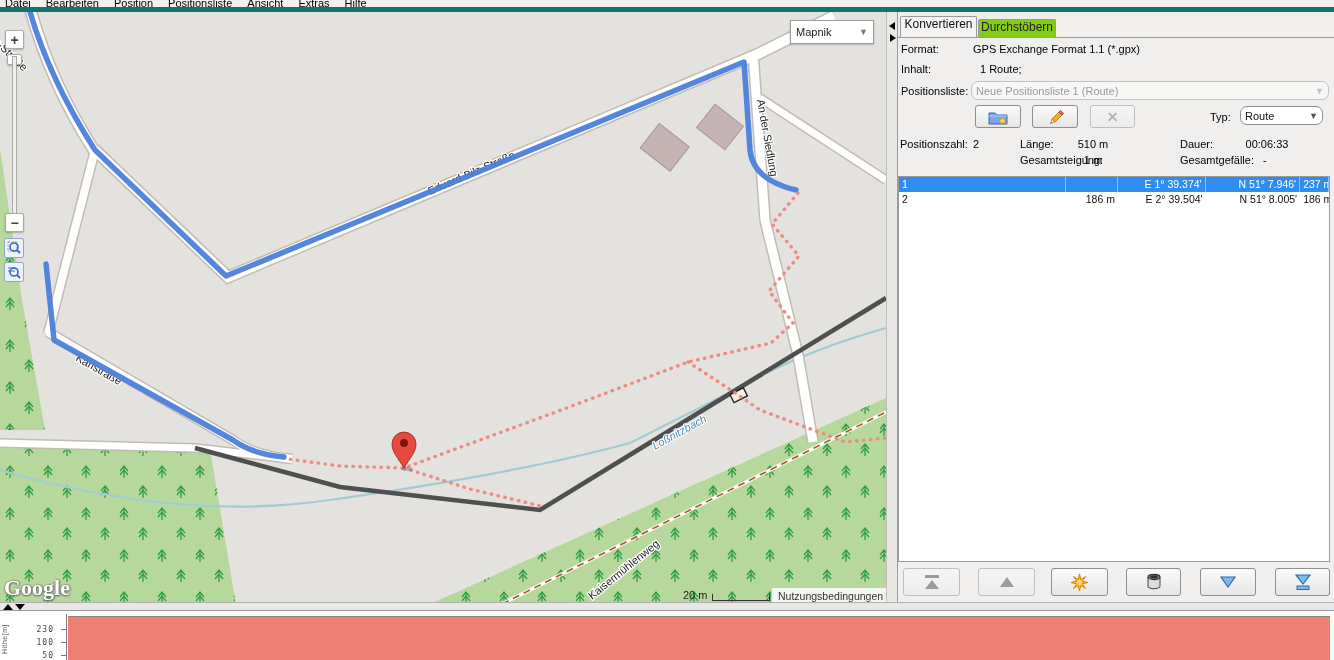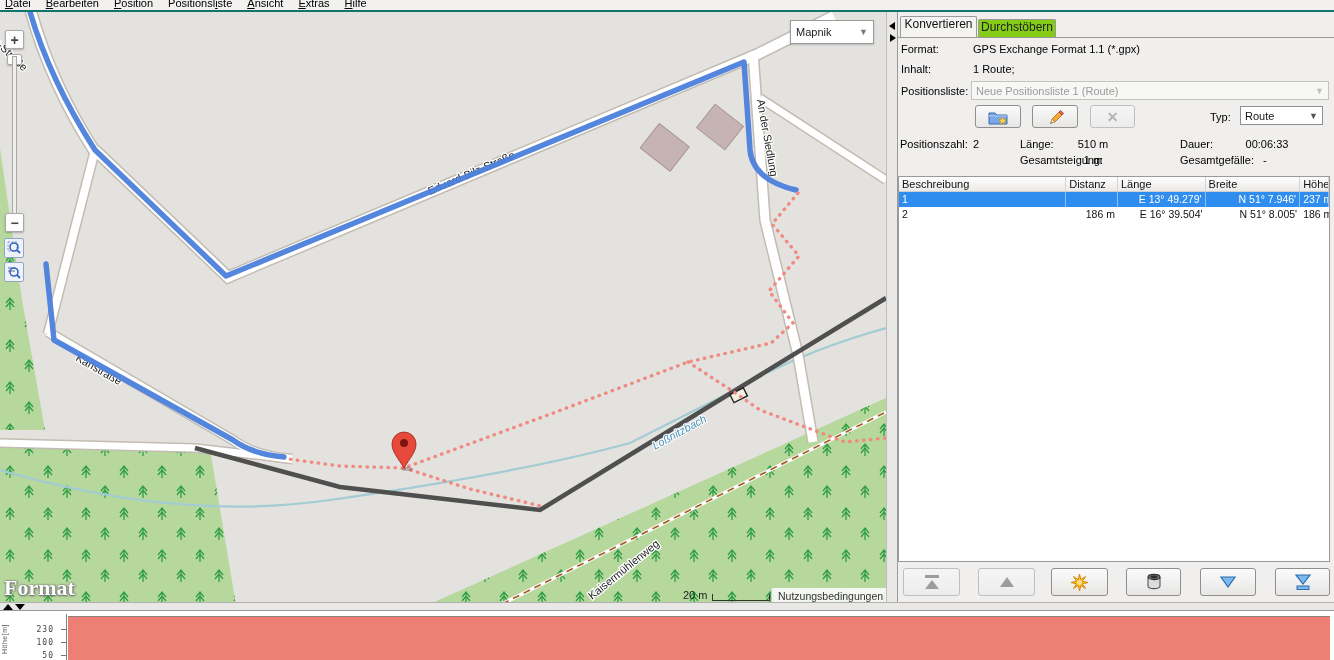--- a/index.html
+++ b/index.html
@@ -1,20 +1,20 @@
 <!DOCTYPE html>
 <html><head>
 <meta charset="utf-8">
 <style>
   *{margin:0;padding:0;box-sizing:border-box}
   html,body{width:1334px;height:660px;overflow:hidden}
   body{font-family:"Liberation Sans",sans-serif;background:#ececec;position:relative;font-size:11px;color:#111}
 
   
-  #menubar{position:absolute;left:0;top:0;width:1334px;height:12px;background:#f2f1f0;border-bottom:2px solid #0f766e;overflow:hidden;display:flex;gap:15px;padding-left:5px}
+  #menubar{position:absolute;left:0;top:0;width:1334px;height:12px;background:#f2f1f0;border-bottom:5px solid #0f766e;overflow:hidden;display:flex;gap:15px;padding-left:5px}
   #menubar .mitem{font-size:11px;line-height:15px;margin-top:-4px;white-space:nowrap;color:#000}
   #menubar .k{text-decoration:underline}
 
   
   #map{position:absolute;left:0;top:12px;width:886px;height:590px;background:#e4e2df;overflow:hidden}
   #map svg{display:block}
   .mapctl{position:absolute;background:#fdfdfd;border:1px solid #a9a9a9;border-radius:2px;box-shadow:0 1px 2px rgba(0,0,0,.25);display:flex;align-items:center;justify-content:center;font-weight:bold;color:#444}
   #layerbox{position:absolute;left:790px;top:8px;width:84px;height:19px;background:#fff;border:1px solid #9b9b9b;display:flex;align-items:center;padding:11px 5px;justify-content:space-between;font-size:11px;color:#222;box-shadow:0 1px 2px rgba(0,0,0,.2)}
   #layerbox .chev{color:#777;font-size:9px}
   #slidertrack{position:absolute;left:12px;top:44px;width:5px;height:158px;background:#f0efee;border:1px solid #a9a9a9}
@@ -34,21 +34,21 @@
 
   
   #rightpanel{position:absolute;left:898px;top:12px;width:436px;height:590px;background:#f0efee}
   .tab{position:absolute;display:flex;justify-content:center;font-size:12px;border:1px solid #9a9a9a;border-bottom:none;border-radius:2px 2px 0 0}
   #tab0{left:2px;top:4px;width:77px;height:21px;background:#f4f3f2;z-index:2}
   #tab1{left:80px;top:7px;width:78px;height:18px;background:#84cc16;color:#222}
   #tabline{position:absolute;left:0;top:25px;width:436px;height:0;border-top:1px solid #9a9a9a}
   .lbl{position:absolute;white-space:nowrap;color:#000}
   .val{position:absolute;white-space:nowrap;color:#000}
   .rval{position:absolute;white-space:nowrap;text-align:center;color:#000}
-  .combo{position:absolute;height:19px;background:#fff;border:1px solid #8f8f8f;border-radius:0;display:flex;align-items:center;justify-content:space-between;padding:0 4px;font-size:11px}
+  .combo{position:absolute;height:19px;background:#fff;border:1px solid #8f8f8f;border-radius:7px;display:flex;align-items:center;justify-content:space-between;padding:0 4px;font-size:11px}
   .combo .chev{color:#555;font-size:9px}
   .combo.disabled{background:#f7f7f6;border-color:#c3c3c3;color:#9b9b9b}
   .combo.disabled .chev{color:#c0c0c0}
   .btn{position:absolute;border:1px solid #8f8f8f;background:linear-gradient(#fbfbfb,#e7e6e5);border-radius:3px;display:flex;align-items:center;justify-content:center}
   .btn.disabled{border-color:#bfbfbf;background:linear-gradient(#f5f5f5,#ececec)}
   .xglyph{font-size:14px;font-weight:bold;color:#b2b2b2}
 
   
   #postable{position:absolute;left:0px;top:164px;width:432px;height:386px;background:#fff;border:1px solid #9a9a9a;font-size:10.5px}
   .trow{display:flex;height:15px;line-height:15px;white-space:nowrap}
@@ -196,42 +196,42 @@
         <line x1="10" y1="10" x2="13" y2="13" stroke="#3a66c0" stroke-width="1.8"></line>
       </svg>
   </div>
   <div id="scalebar">
     <span>20 m</span>
     <span class="sbar"></span>
   </div>
   <div id="attrib">
       <span>Nutzungsbedingungen</span>
     </div>
-  <div id="glogo"><span>Format</span></div>
+  <div id="glogo"><span>Google</span></div>
 </div>
 
 <div id="vsplit">
   <div class="tl"></div>
   <div class="tr"></div>
 </div>
 
 <div id="rightpanel">
   <div class="tab" id="tab0">
       <span>Konvertieren</span>
     </div>
   <div class="tab" id="tab1">
       <span>Durchstöbern</span>
     </div>
   <div id="tabline"></div>
 
   <div class="lbl" style="left:3px;top:31px">Format:</div>
   <div class="val" style="left:75px;top:31px">GPS Exchange Format 1.1 (*.gpx)</div>
 
   <div class="lbl" style="left:3px;top:51px">Inhalt:</div>
-  <div class="val" style="left:75px;top:51px">1 Route;</div>
+  <div class="val" style="left:82px;top:51px">1 Route;</div>
 
   <div class="lbl" style="left:3px;top:73px">Positionsliste:</div>
   <div class="combo disabled" style="left:73px;top:69px;width:358px">
     <span>Neue Positionsliste 1 (Route)</span>
     <span class="chev">▼</span>
   </div>
 
   <div class="btn" style="left:77px;top:93px;width:46px;height:23px">
     <svg width="20" height="16">
       <path d="M1 4 h6 l2 2 h10 v9 h-18 z" fill="#7aa7e8" stroke="#3a6aa8"></path>
@@ -263,38 +263,31 @@
   <div class="rval" style="left:150px;top:126px;width:90px">510 m</div>
   <div class="lbl" style="left:282px;top:126px">Dauer:</div>
   <div class="rval" style="left:330px;top:126px;width:78px">00:06:33</div>
 
   <div class="lbl" style="left:122px;top:142px">Gesamtsteigung:</div>
   <div class="rval" style="left:150px;top:142px;width:90px">1 m</div>
   <div class="lbl" style="left:282px;top:142px">Gesamtgefälle:</div>
   <div class="val" style="left:365px;top:142px">-</div>
 
   <div id="postable">
-    <div class="trow" id="thead">
-      <span class="tc c0">Beschreibung</span>
-      <span class="tc c1">Distanz</span>
-      <span class="tc c2">Länge</span>
-      <span class="tc c3">Breite</span>
-      <span class="tc c4">Höhe</span>
-    </div>
     <div class="trow sel">
       <span class="tc c0">1</span>
       <span class="tc c1"></span>
-      <span class="tc c2">E 13° 49.279'</span>
+      <span class="tc c2">E 1° 39.374'</span>
       <span class="tc c3">N 51° 7.946'</span>
       <span class="tc c4">237 m</span>
     </div>
     <div class="trow">
       <span class="tc c0">2</span>
       <span class="tc c1">186 m</span>
-      <span class="tc c2">E 16° 39.504'</span>
+      <span class="tc c2">E 2° 39.504'</span>
       <span class="tc c3">N 51° 8.005'</span>
       <span class="tc c4">186 m</span>
     </div>
   </div>
 
   <div class="btn bigbtn disabled" style="left:5px">
     <svg width="20" height="18">
         <rect x="3" y="2" width="14" height="3" fill="#9c9c9c"></rect>
         <path d="M10 7 L17 16 H3 Z" fill="#9c9c9c"></path>
       </svg>

